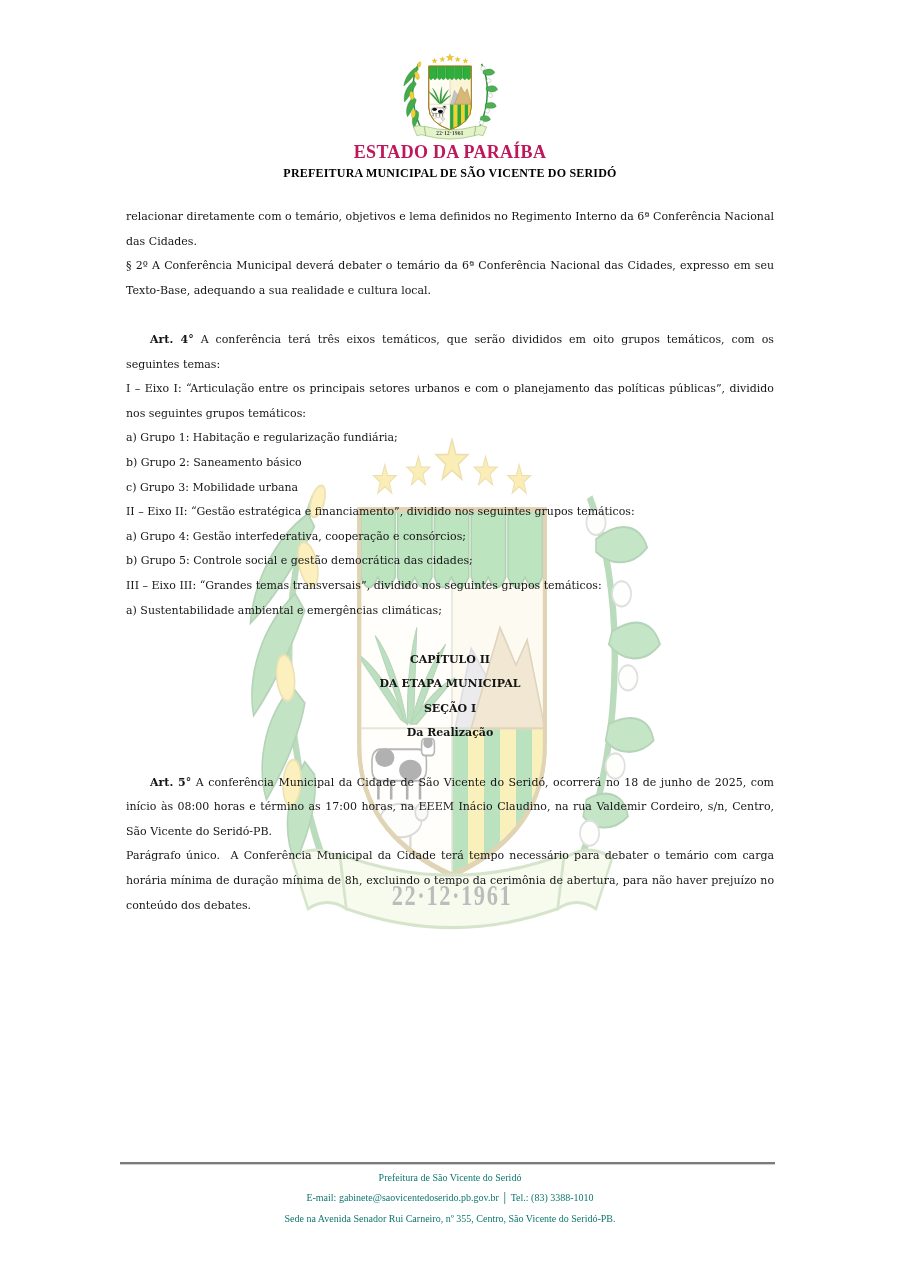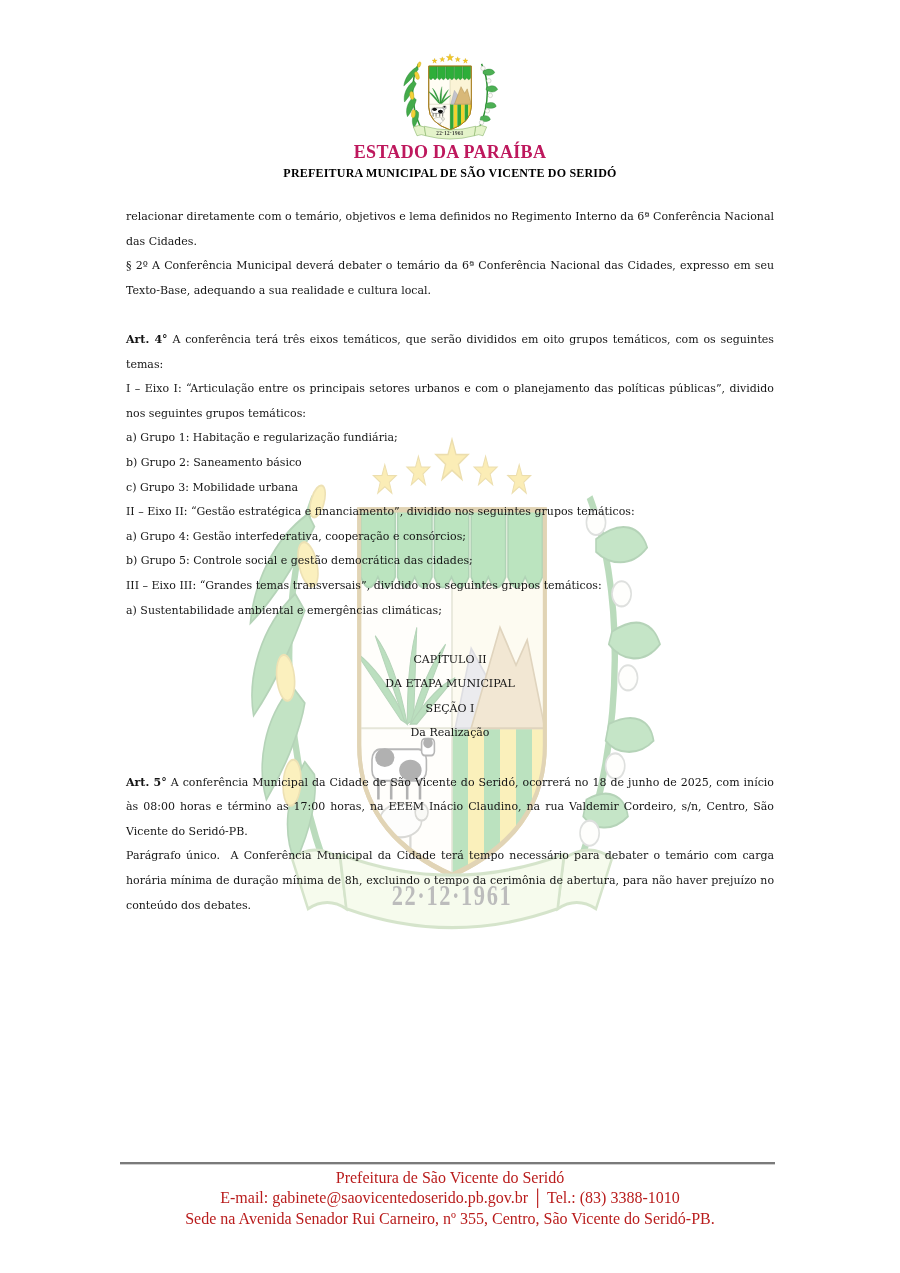--- a/index.html
+++ b/index.html
@@ -24,31 +24,31 @@
     font-family:"Liberation Serif",serif;font-weight:bold;font-size:12px;
     color:#000;letter-spacing:0.2px;line-height:20px;
   }
   
   main{position:absolute;left:126px;top:205px;width:648px;z-index:1;}
   p.body-p{
     margin:0;font-size:11px;line-height:24.6px;color:#151515;
     text-align:justify;
   }
   p.body-p.gap{margin-top:24.6px;}
-  p.body-p.center{text-align:center;font-weight:normal;}
-  p.body-p strong{font-weight:bold;}
+  p.body-p.center{text-align:center;font-weight:bold;}
+  p.body-p strong{font-weight:bold;margin-left:24px;}
   
   .footer-rule{
     position:absolute;left:120px;top:1162px;width:655px;height:2px;
     background:#7a7a7a;border-bottom:1px solid #cfcfcf;z-index:2;
   }
   .footer-text{
     position:absolute;top:1168px;left:0;right:0;text-align:center;
-    font-family:"Liberation Serif",serif;font-size:16px;line-height:20.4px;
-    color:#b91c1c;z-index:2;
+    font-family:"Liberation Serif",serif;font-size:10px;line-height:20.4px;
+    color:#0f766e;z-index:2;
   }
   .svg-defs{position:absolute;width:0;height:0;overflow:hidden;}
 </style>
 </head>
 <body>
 
 <svg class="svg-defs" aria-hidden="true">
   <defs>
     <polygon id="star-shape" points="0,-10 2.35,-3.24 9.51,-3.09 3.8,1.24 5.88,8.09 0,4 -5.88,8.09 -3.8,1.24 -9.51,-3.09 -2.35,-3.24"></polygon>
     <clipPath id="shield-clip">

